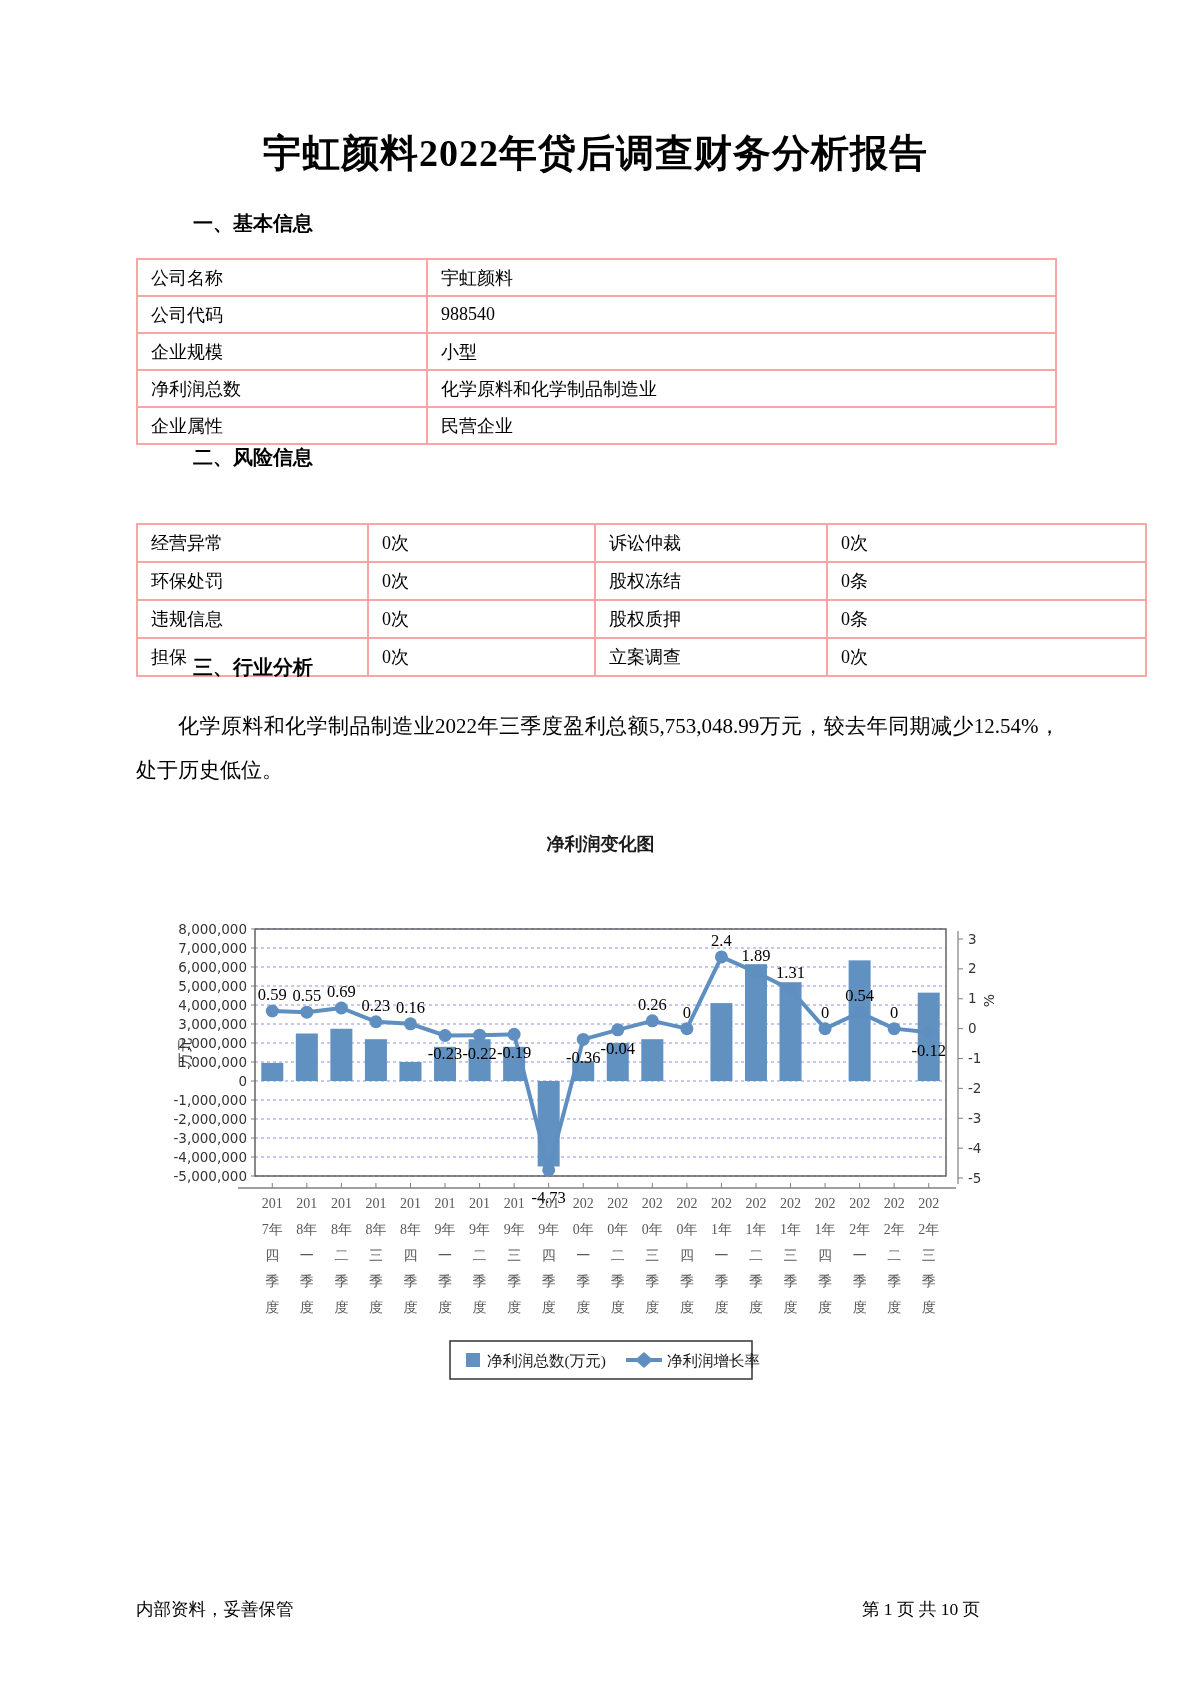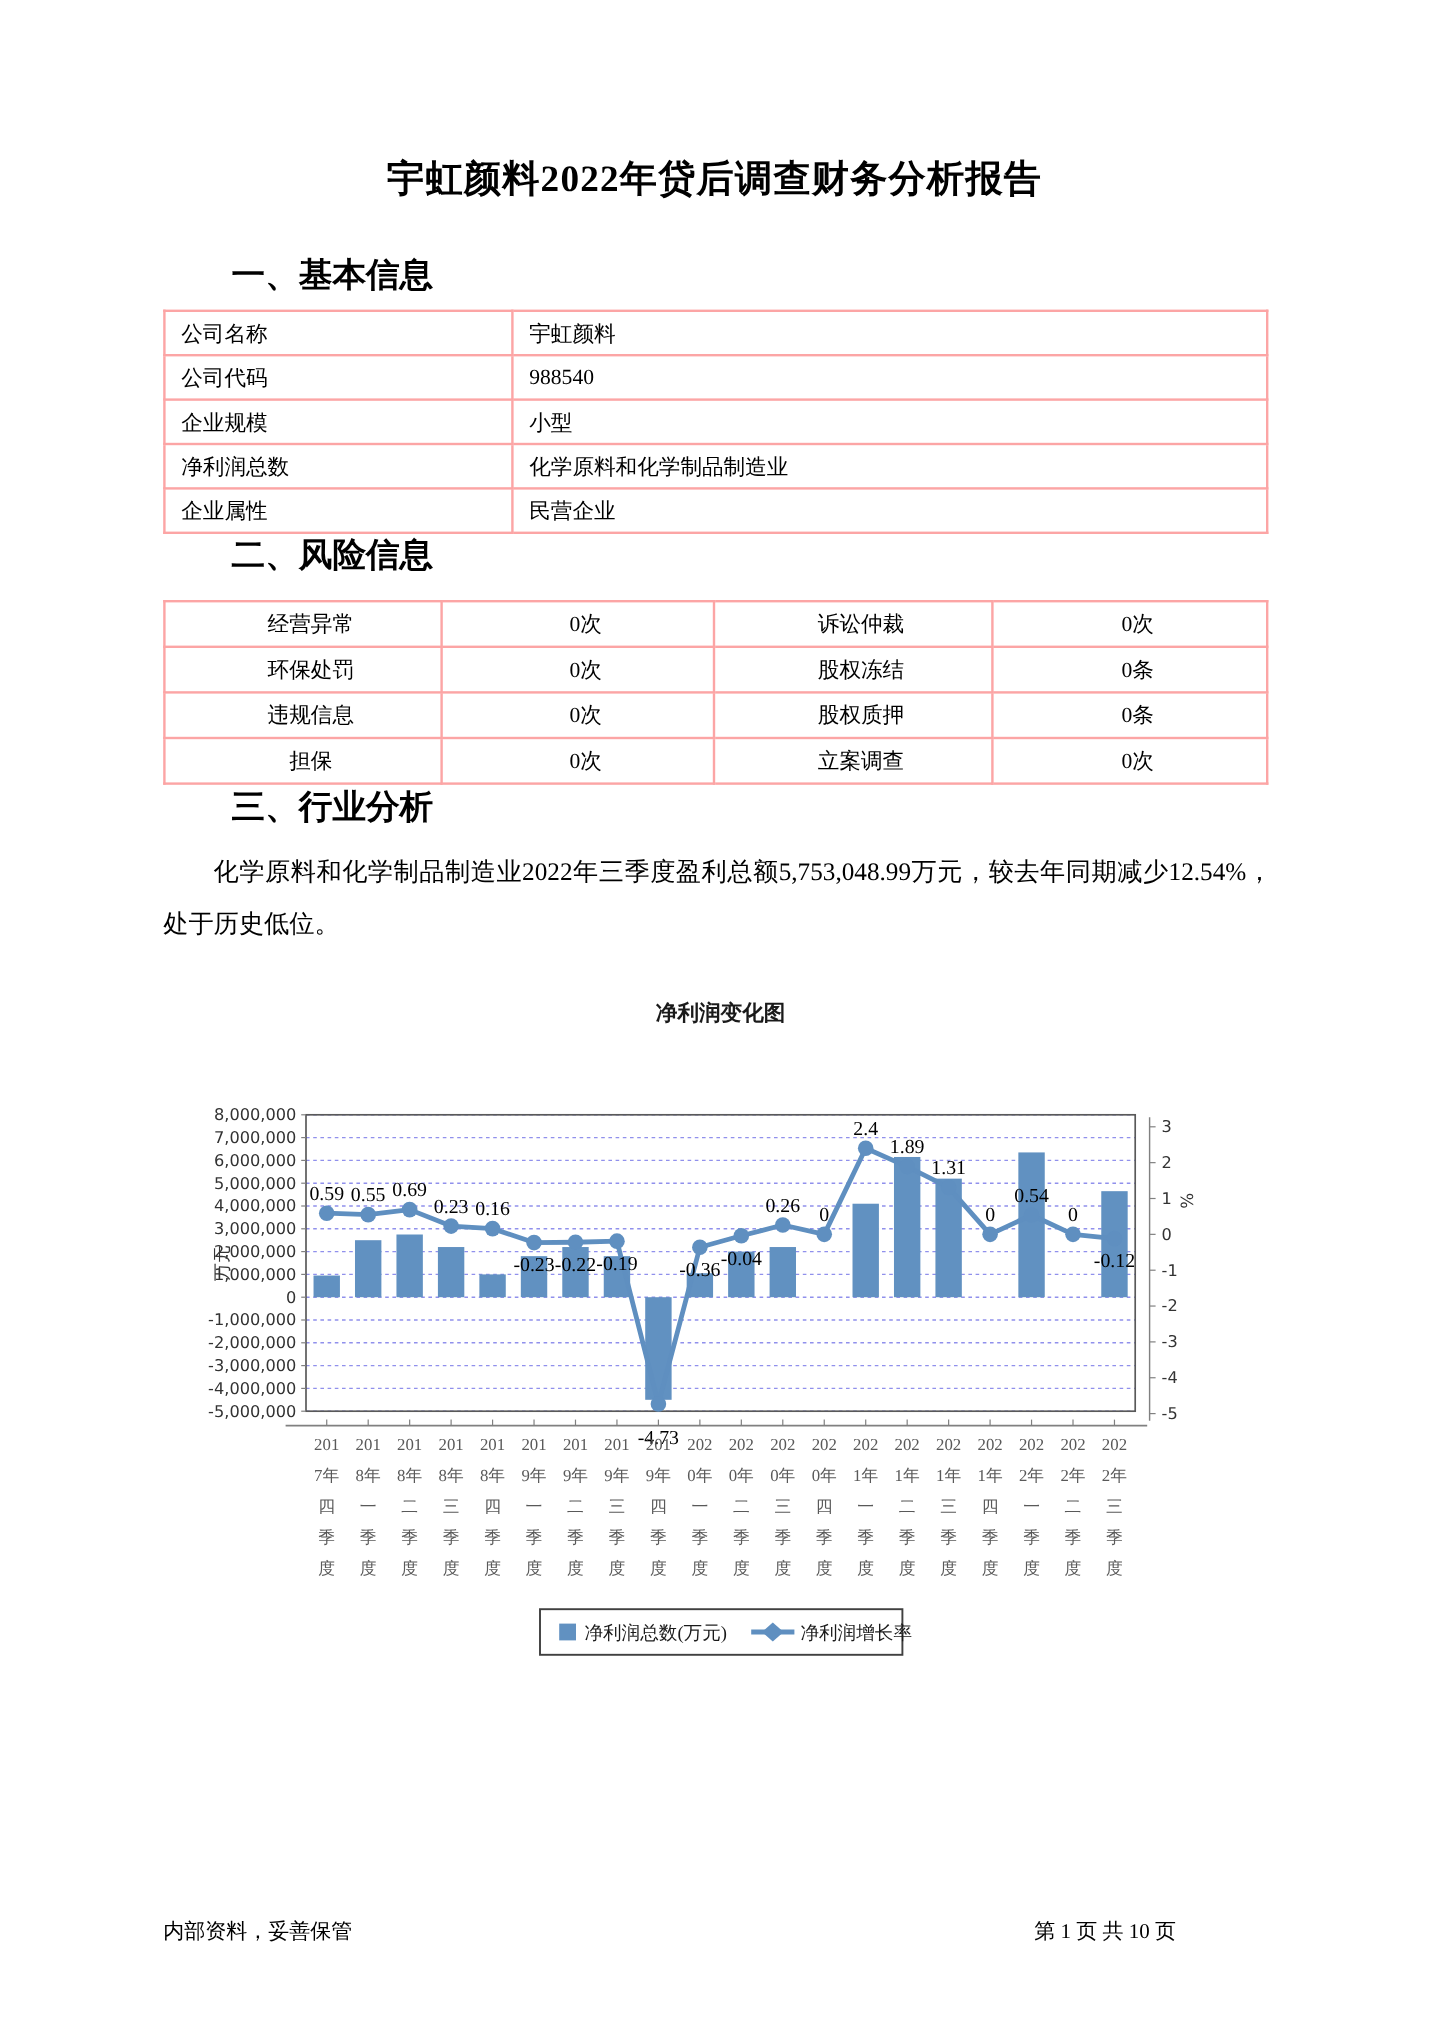--- a/index.html
+++ b/index.html
@@ -7,36 +7,36 @@
     position:relative;
     width:1191px;height:1684px;
     background:#ffffff;
     font-family:"Liberation Serif", serif;
     color:#000;
     margin:0 auto;
     overflow:hidden;
   }
   .doc-title{
     position:absolute;top:128px;left:0;right:0;
-    text-align:center;font-size:31px;font-weight:bold;
+    text-align:center;font-size:38px;font-weight:bold;
     letter-spacing:1px;margin:0;
   }
   .sec-heading{
     position:absolute;left:193px;
-    font-size:28px;font-weight:bold;margin:0;
+    font-size:20px;font-weight:bold;margin:0;
   }
   #heading-basic{top:210px;}
   #heading-risk{top:444px;}
   #heading-industry{top:654px;}
   table.doc-table{
     position:absolute;left:136px;
     border-collapse:collapse;table-layout:fixed;
   }
   #basic-table{top:258px;width:921px;}
-  #risk-table{top:500px;width:921px;text-align:center;}
+  #risk-table{top:523px;width:1011px;}
   table.doc-table td{
     border:2px solid #fca5a5;
     font-size:18px;
     padding:0 0 0 13px;
     vertical-align:middle;
     overflow:hidden;white-space:nowrap;
   }
   #basic-table td{height:35px;}
   #risk-table td{height:36px;}
   .industry-para{

